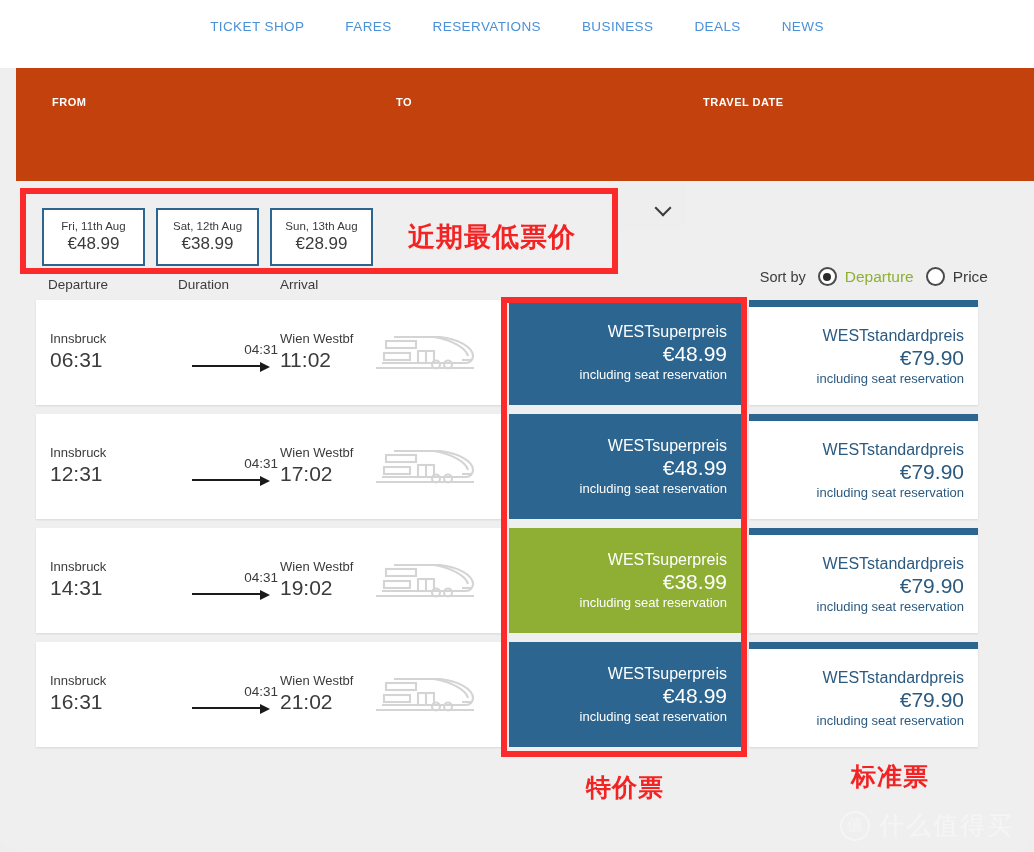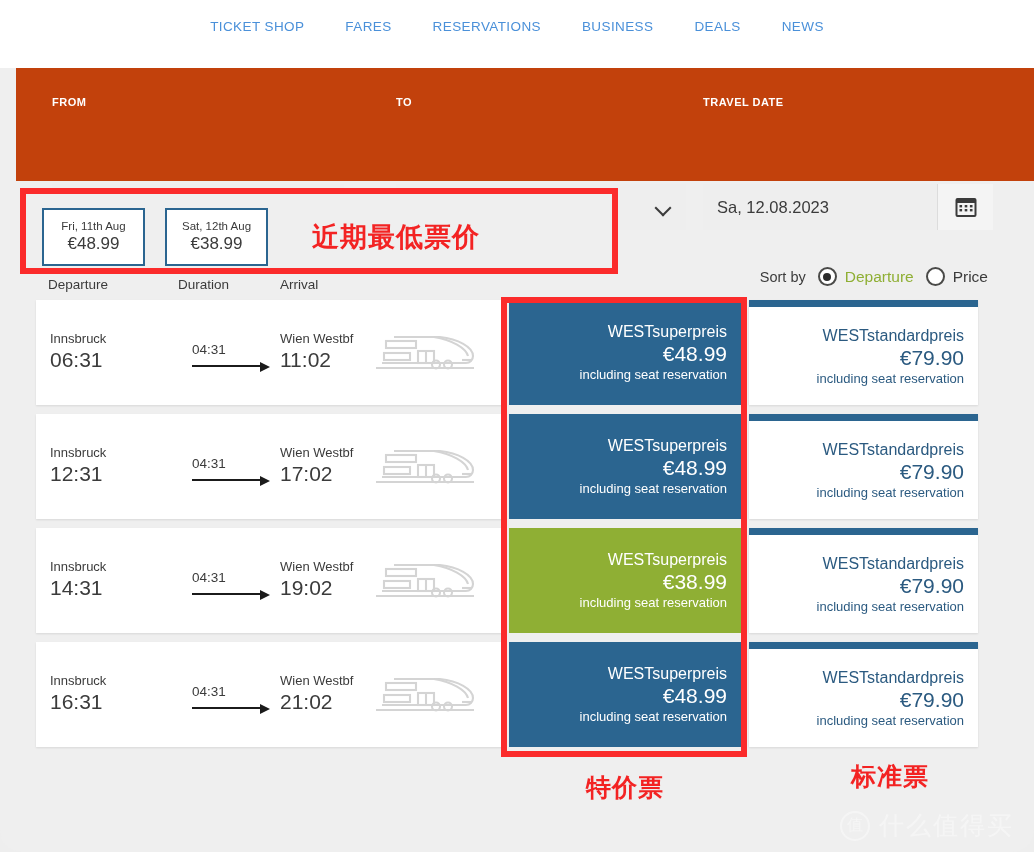--- a/index.html
+++ b/index.html
@@ -55,21 +55,21 @@
   }
   .datefield .dval { flex:1; padding-left:14px; color:#3b3b3b; font-size:16.5px; }
   .cal-btn {
     width:56px; height:46px; background:#f4f4f4; border-left:1px solid #dcdcdc;
     display:flex; align-items:center; justify-content:center;
   }
 
   
   .pricestrip {
     position:absolute; left:26px; top:194px; width:584px; height:86px;
-    background:#efefef; display:flex; align-items:center; gap:20px; padding-left:16px;
+    background:#efefef; display:flex; align-items:center; gap:11px; padding-left:16px;
   }
   .pricecard {
     width:103px; height:58px; background:#ffffff; border:2px solid #2b6590;
     display:flex; flex-direction:column; align-items:center; justify-content:center;
   }
   .pricecard .d { font-size:11.5px; color:#3b3b3b; }
   .pricecard .p { font-size:17px; color:#3b3b3b; margin-top:2px; }
   .cn-lowest {
     color:#f32323; font-size:27px; font-weight:bold; margin-left:24px;
     font-family:"DejaVu Sans", sans-serif; letter-spacing:1px;
@@ -95,21 +95,21 @@
   
   .results { position:absolute; left:0; top:300px; width:1034px; }
   .result-row { position:relative; height:114px; margin-bottom:0; }
   .trip {
     position:absolute; left:36px; top:0; width:470px; height:105px;
     background:#ffffff; box-shadow:0 1px 2px rgba(0,0,0,0.10);
   }
   .stop { position:absolute; top:31px; }
   .stop .city { font-size:13px; color:#3b3b3b; }
   .stop .time { font-size:21px; color:#3b3b3b; margin-top:2px; font-weight:300; }
-  .dur { position:absolute; left:156px; top:42px; width:86px; text-align:left; }
+  .dur { position:absolute; left:156px; top:42px; width:86px; text-align:right; }
   .dur .dtext { font-size:13.5px; color:#3b3b3b; }
   .arrow { position:relative; width:82px; height:10px; margin-top:4px; }
   .arrow .line { position:absolute; left:0; top:4px; width:70px; height:2px; background:#1b1b1b; }
   .arrow .head {
     position:absolute; left:68px; top:0.5px; width:0; height:0;
     border-top:5px solid transparent; border-bottom:5px solid transparent;
     border-left:10px solid #1b1b1b;
   }
   .trainicon { position:absolute; left:338px; top:32px; opacity:.95; }
 
@@ -183,47 +183,34 @@
       </svg>
     </div>
 
     <div class="field-label" style="left:380px; top:28px;">TO</div>
     <div class="sel" style="left:380px; top:116px; width:290px; height:46px;">
       <span class="val">Wien Westbahnhof</span>
       <span class="chev"></span>
     </div>
 
     <div class="field-label" style="left:687px; top:28px;">TRAVEL DATE</div>
-    <div class="datefield">
-      <span class="dval">Sa, 12.08.2023</span>
-      <span class="cal-btn">
-        <svg width="24" height="24" viewBox="0 0 24 24">
-          <rect x="2.5" y="4" width="19" height="17" rx="1" fill="none" stroke="#3b3b3b" stroke-width="2"></rect>
-          <rect x="2.5" y="4" width="19" height="4" fill="#3b3b3b"></rect>
-          <g fill="#3b3b3b">
-            <rect x="5.5" y="10" width="2.6" height="2.4"></rect>
-              <rect x="10.7" y="10" width="2.6" height="2.4"></rect>
-              <rect x="15.9" y="10" width="2.6" height="2.4"></rect>
-            <rect x="5.5" y="14" width="2.6" height="2.4"></rect>
-              <rect x="10.7" y="14" width="2.6" height="2.4"></rect>
-              <rect x="15.9" y="14" width="2.6" height="2.4"></rect>
-          </g>
-        </svg>
-      </span>
-    </div>
   </div>
 
   <div class="pricestrip">
     <div class="pricecard">
       <span class="d">Fri, 11th Aug</span>
       <span class="p">€48.99</span>
     </div>
     <div class="pricecard">
       <span class="d">Sat, 12th Aug</span>
       <span class="p">€38.99</span>
+    </div>
+    <div class="pricecard">
+      <span class="d">Sun, 13th Aug</span>
+      <span class="p">€28.99</span>
     </div>
     <div class="cn-lowest">近期最低票价</div>
   </div>
 
   <div class="colheads">
     <span style="left:0px;">Departure</span>
     <span style="left:130px;">Duration</span>
     <span style="left:232px;">Arrival</span>
   </div>
 

